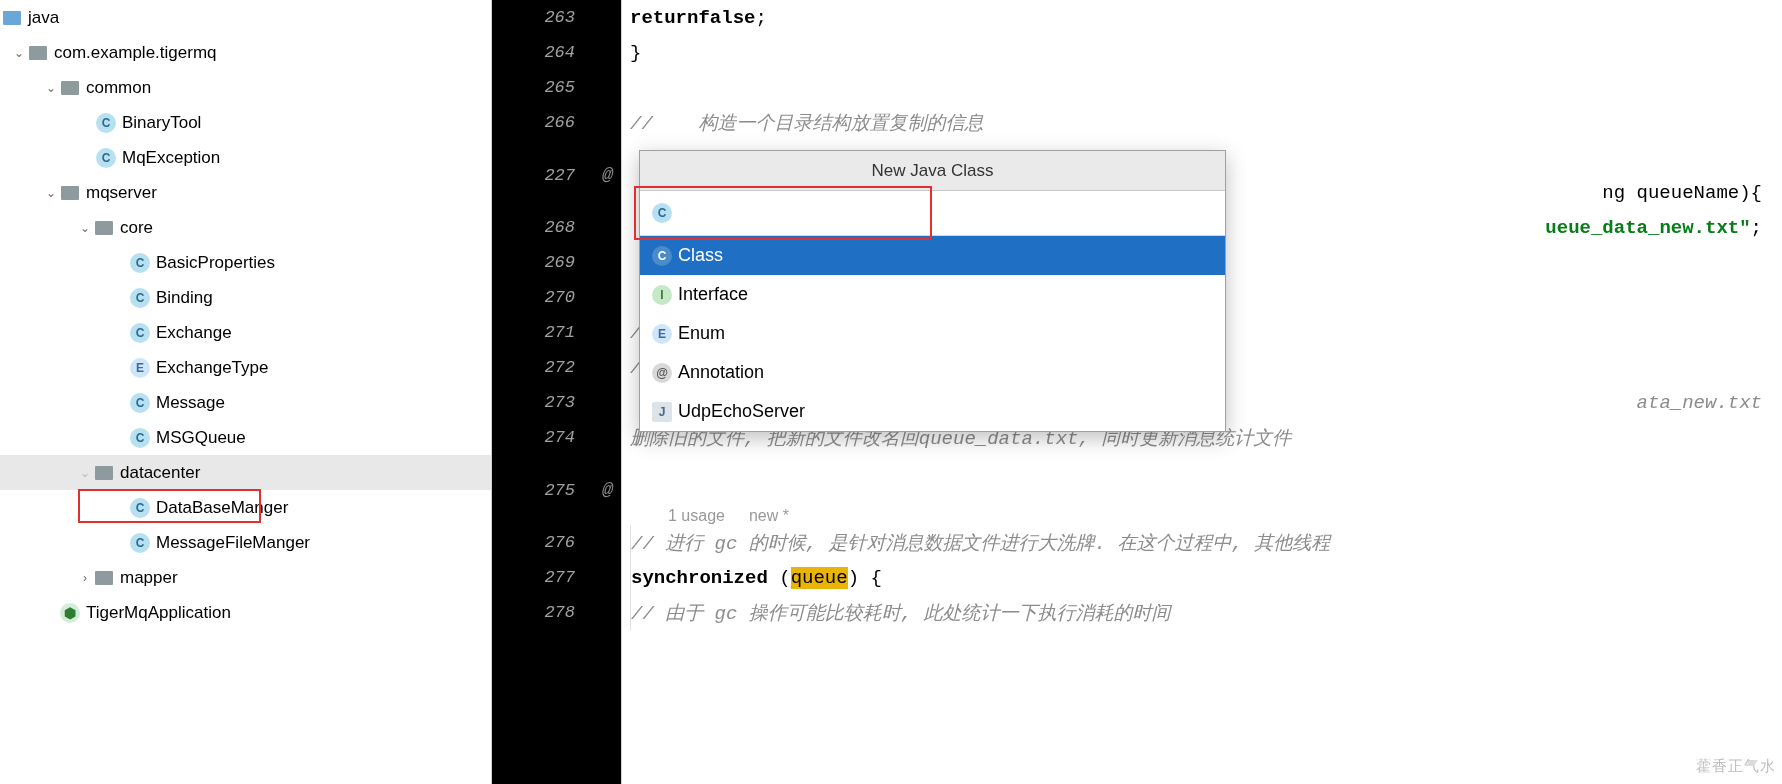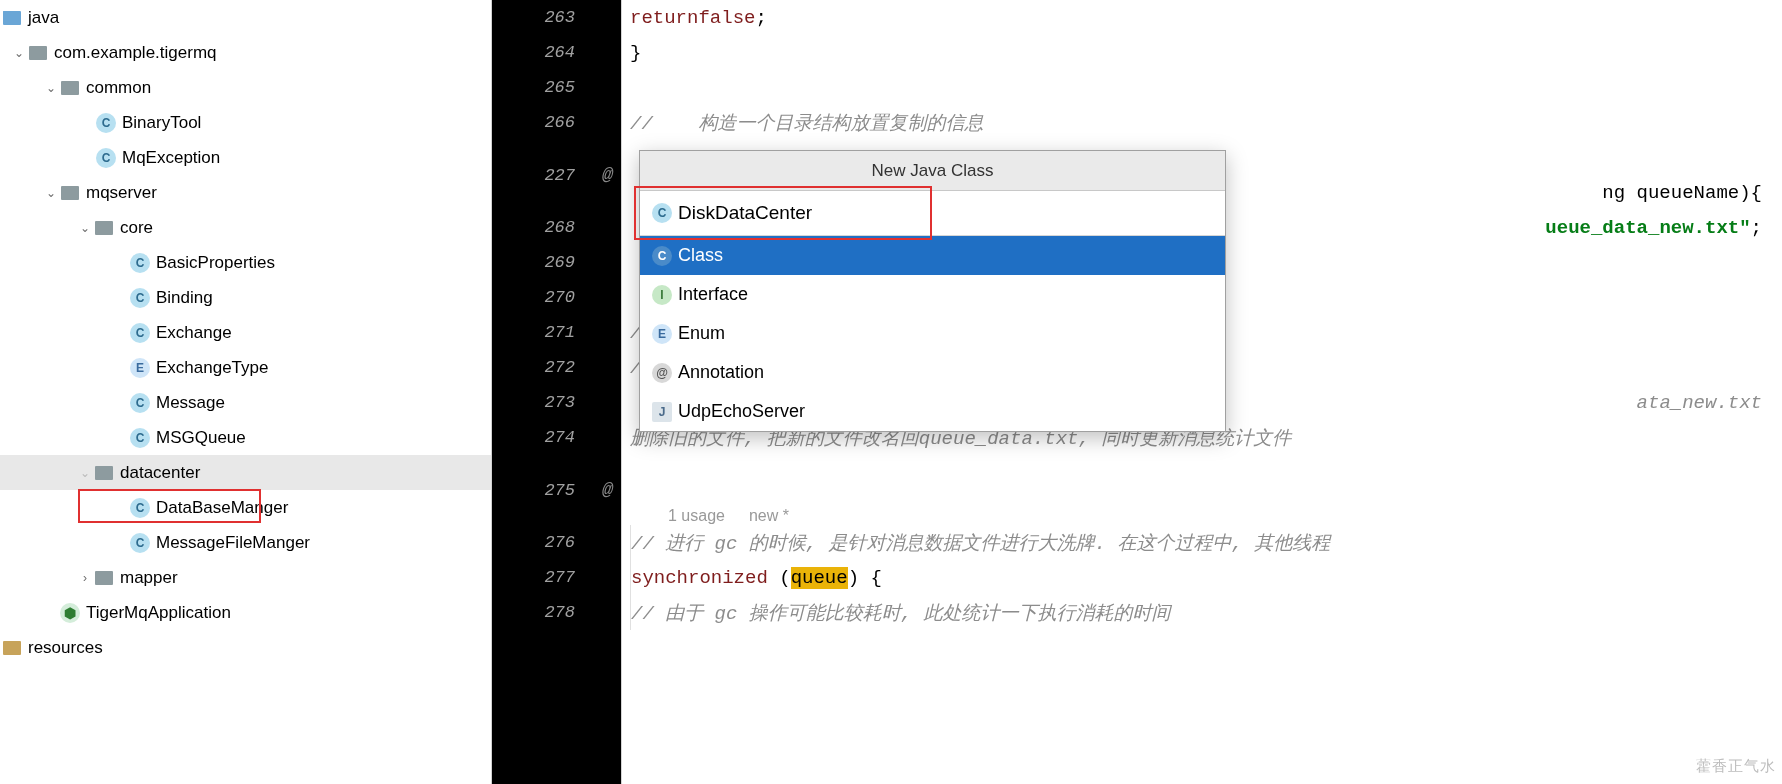--- a/index.html
+++ b/index.html
@@ -113,21 +113,21 @@
   overflow: hidden;
 }
 .code-line {
   height: 35px;
   display: flex;
   align-items: center;
   white-space: pre;
   padding-left: 8px;
 }
 .code-line.tall { height: 70px; align-items: flex-end; padding-bottom: 6px; }
-.kw { color: #7f1d1d; font-weight: normal; text-align: center; }
+.kw { color: #000000; font-weight: bold; text-align: center; }
 .str { color: #067d17; font-weight: bold; }
 .cmt { color: #8c8c8c; font-style: italic; }
 .usage-hint { color: #999; font-family: "Segoe UI", sans-serif; font-size: 16px; }
 .hl { background: #eab308; }
 .guide { border-left: 1px solid #e0e0e0; display: inline-block; height: 100%; }
 
 
 .popup {
   position: absolute;
   left: 639px;
@@ -293,28 +293,20 @@
       <span class="folder-icon">
           <svg width="18" height="14">
             <rect width="18" height="14" rx="1"></rect>
           </svg>
         </span>
       <span class="tree-label">mapper</span>
     </div>
     <div class="tree-item" style="padding-left:60px">
       <span class="spring-icon">⬢</span>
       <span class="tree-label">TigerMqApplication</span>
-    </div>
-    <div class="tree-item" style="padding-left:2px">
-      <span class="folder-icon res">
-          <svg width="18" height="14">
-            <rect width="18" height="14" rx="1"></rect>
-          </svg>
-        </span>
-      <span class="tree-label">resources</span>
     </div>
   </div>
 
   <div class="gutter">
     <div class="gutter-line">263</div>
     <div class="gutter-line">264</div>
     <div class="gutter-line">265</div>
     <div class="gutter-line">266</div>
     <div class="gutter-line tall">
         <span>227</span>
@@ -355,21 +347,20 @@
     <div class="code-line">        <span class="guide"></span><span class="cmt">// 进行 gc 的时候, 是针对消息数据文件进行大洗牌. 在这个过程中, 其他线程</span></div>
     <div class="code-line">        <span class="guide"></span><span class="kw">synchronized</span><span> (</span><span class="hl">queue</span><span>) {</span></div>
     <div class="code-line">        <span class="guide"></span>    <span class="cmt">// 由于 gc 操作可能比较耗时, 此处统计一下执行消耗的时间</span></div>
   </div>
 </div>
 
 <div class="popup">
   <div class="popup-title">New Java Class</div>
   <div class="popup-input-row">
     <span class="class-icon">C</span>
-    <input type="text" value="DiskDataCenter" style="">
   </div>
   <div class="popup-list">
     <div class="popup-item selected">
       <span class="class-icon">C</span>
       <span>Class</span>
     </div>
     <div class="popup-item">
       <span class="intf-icon">I</span>
       <span>Interface</span>
     </div>

